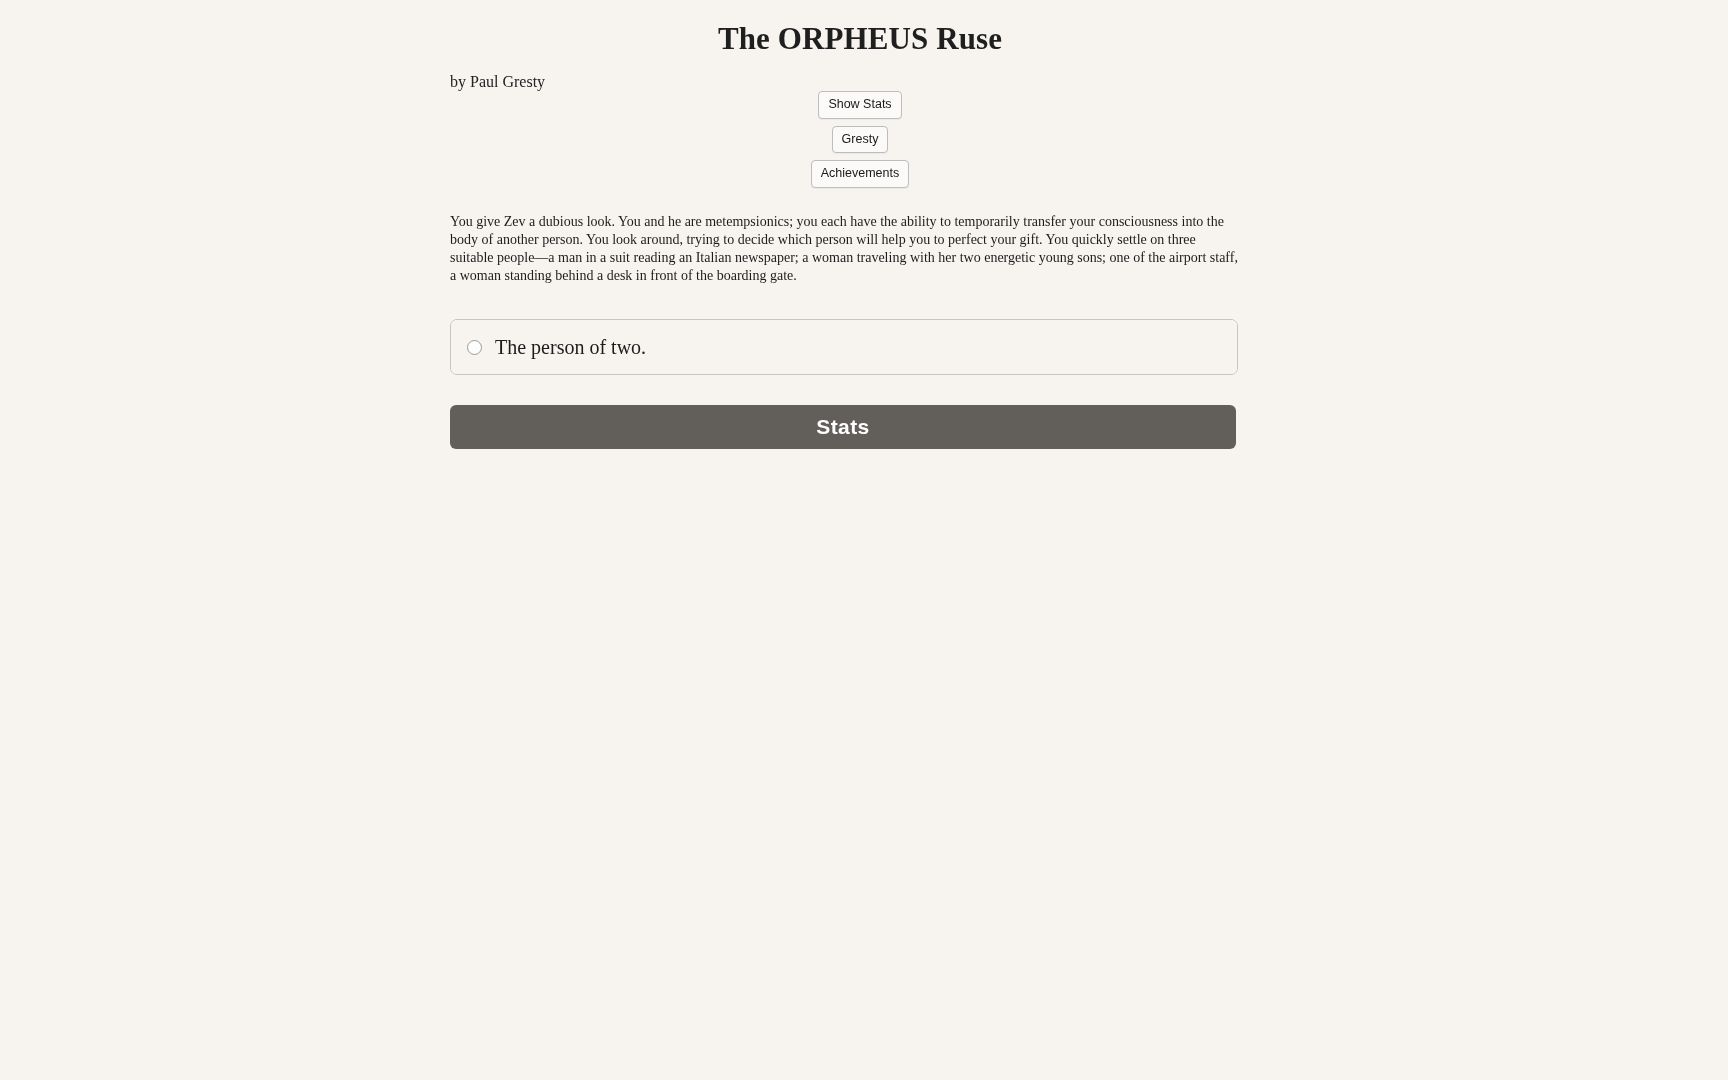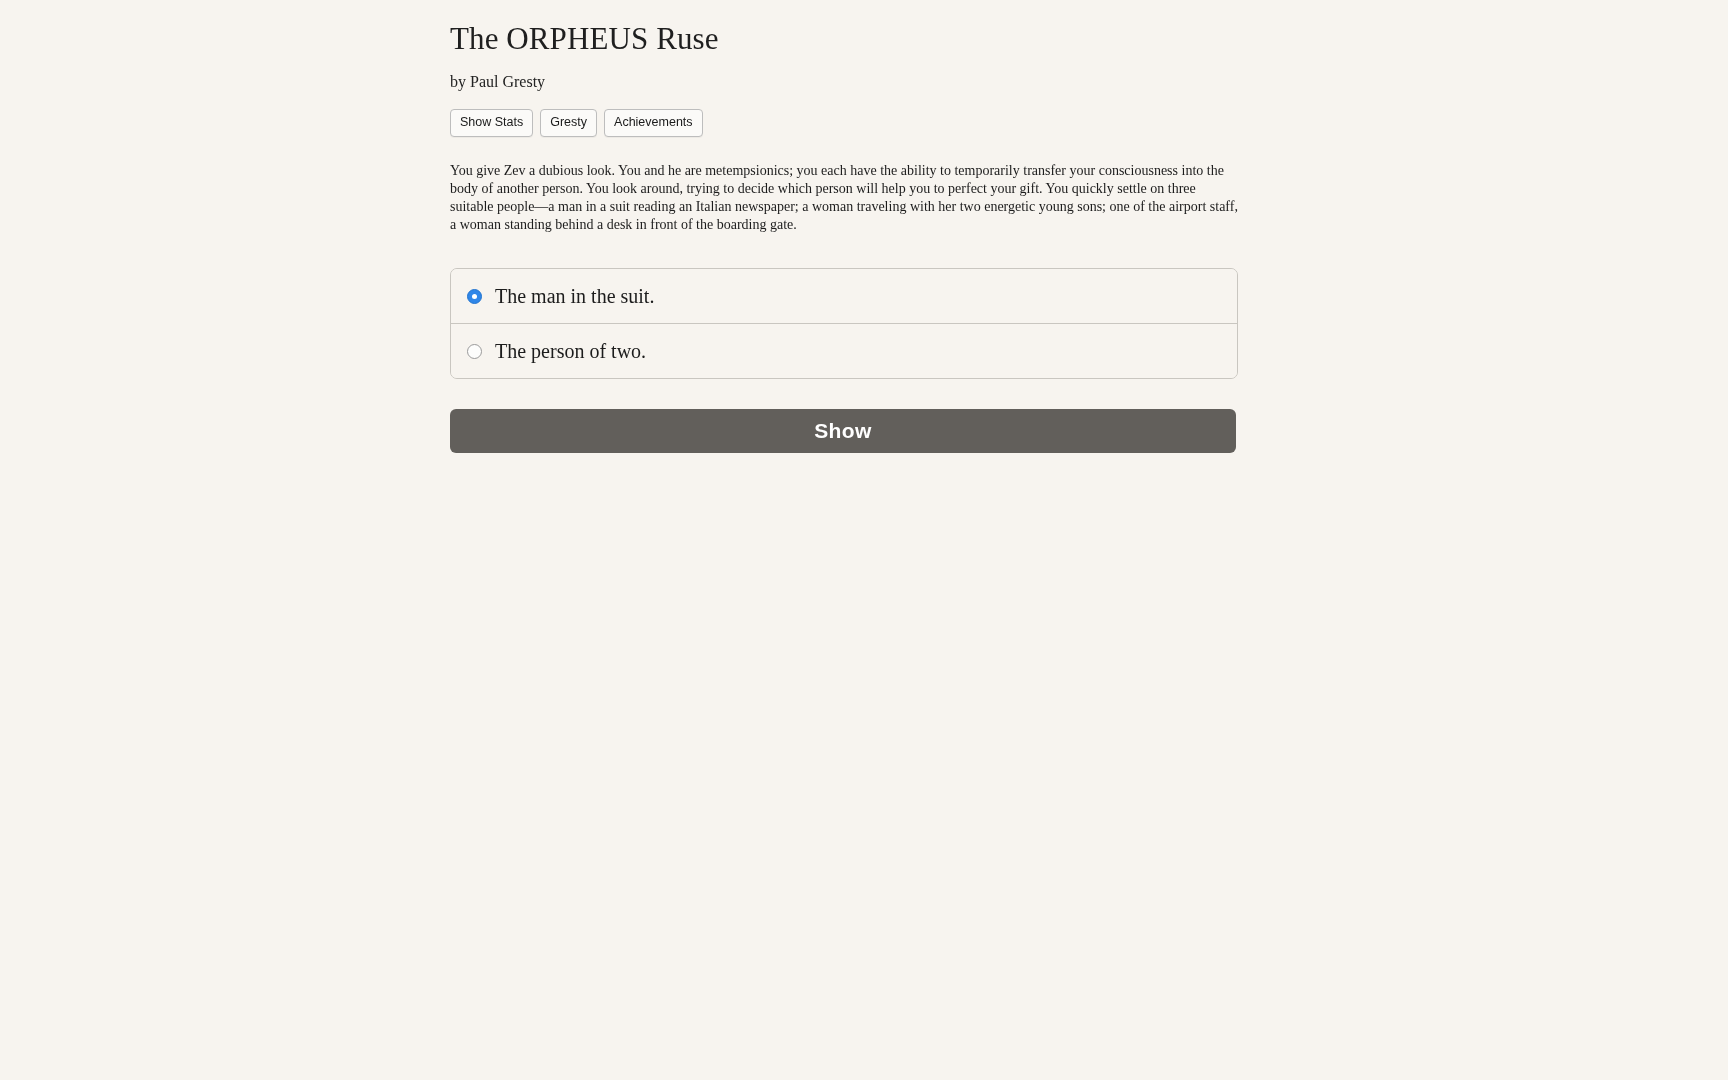--- a/index.html
+++ b/index.html
@@ -21,38 +21,39 @@
   }
   .wrap {
     width: 820px;
     margin: 0 auto;
     padding-top: 12px;
     transform: translateX(-4px);
   }
   .game-title {
     font-family: "Liberation Serif", serif;
     font-size: 31px;
-    font-weight: 400;
+    font-weight: 700;
     line-height: 1.2;
     margin: 0;
     padding: 8px 0 0 0;
     letter-spacing: 0.1px;
+    text-align: center;
   }
   .game-author {
     font-family: "Liberation Serif", serif;
     font-size: 16px;
     font-weight: 400;
     margin: 16px 0 0 0;
     color: #222;
   }
   .button-row {
-    margin-top: 18px;
     display: flex;
     gap: 7px;
     align-items: center;
+    flex-direction: column;
   }
   .small-btn {
     font-family: "Liberation Sans", sans-serif;
     font-size: 12.5px;
     line-height: 1;
     padding: 6px 9px 7px 9px;
     background: #fbfaf8;
     border: 1px solid #bdbdbd;
     border-radius: 4px;
     color: #1a1a1a;
@@ -146,25 +147,21 @@
     <div class="button-row">
       <button class="small-btn">Show Stats</button>
       <button class="small-btn">Gresty</button>
       <button class="small-btn">Achievements</button>
     </div>
 
     <p class="story-text">You give Zev a dubious look. You and he are metempsionics; you each have the ability to temporarily transfer your consciousness into the body of another person. You look around, trying to decide which person will help you to perfect your gift. You quickly settle on three suitable people—a man in a suit reading an Italian newspaper; a woman traveling with her two energetic young sons; one of the airport staff, a woman standing behind a desk in front of the boarding gate.</p>
 
     <div class="choices">
       <div class="choice">
-        <span class="radio selected"></span>
-        <span class="choice-label">The man in the suit.</span>
-      </div>
-      <div class="choice">
         <span class="radio"></span>
         <span class="choice-label">The person of two.</span>
       </div>
     </div>
 
-    <button class="next-btn">Show</button>
+    <button class="next-btn">Stats</button>
 
   </div>
 </div>
 
 </body></html>

